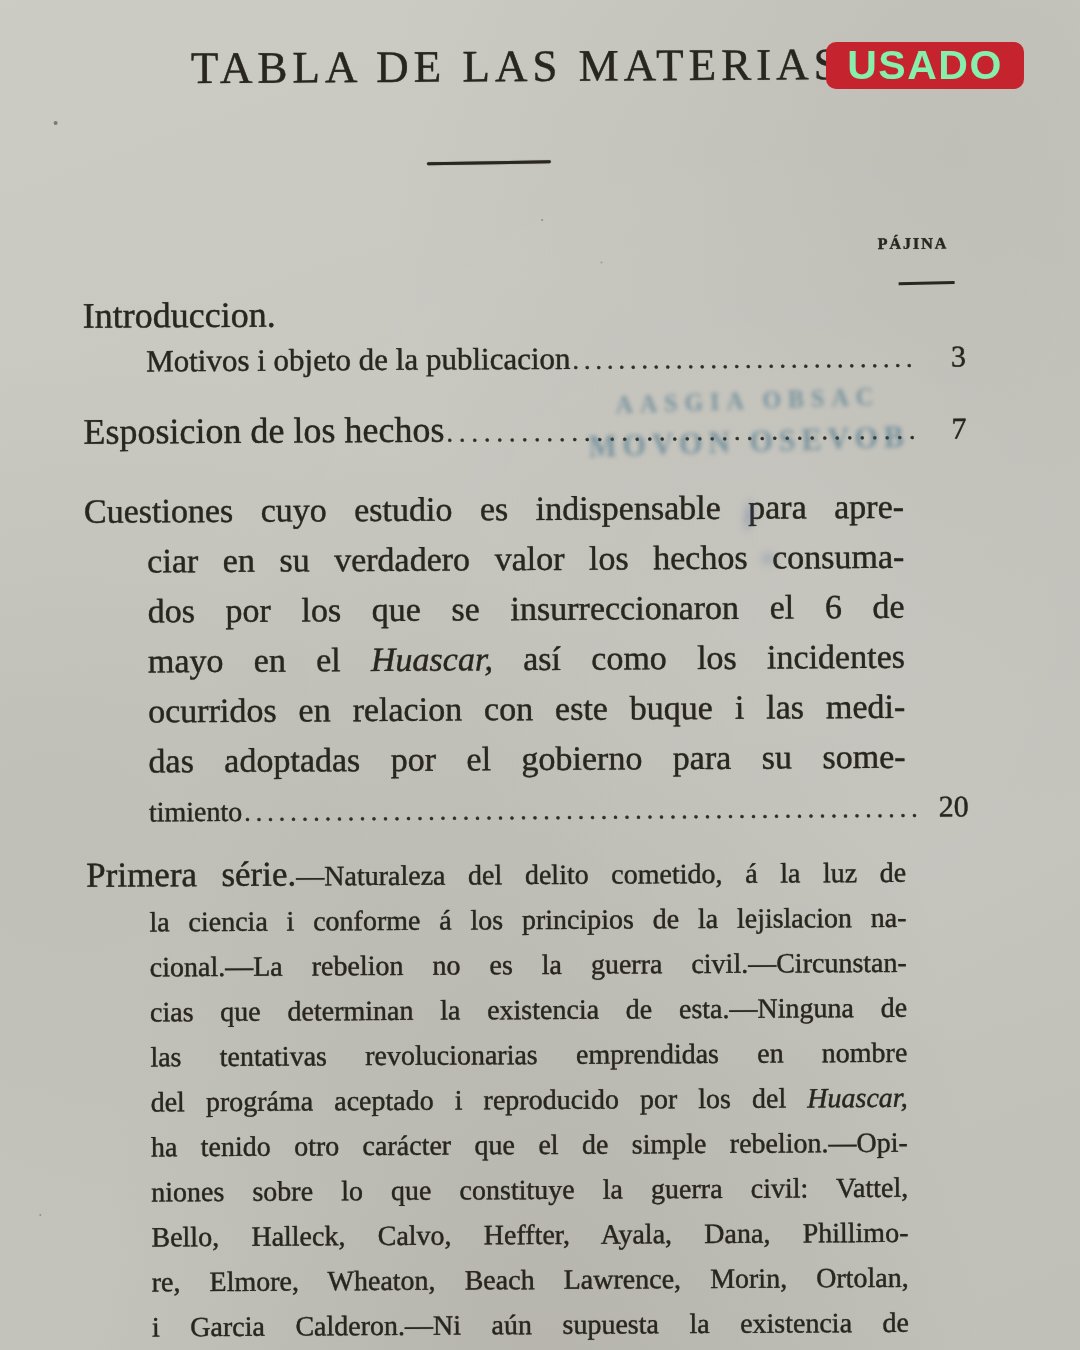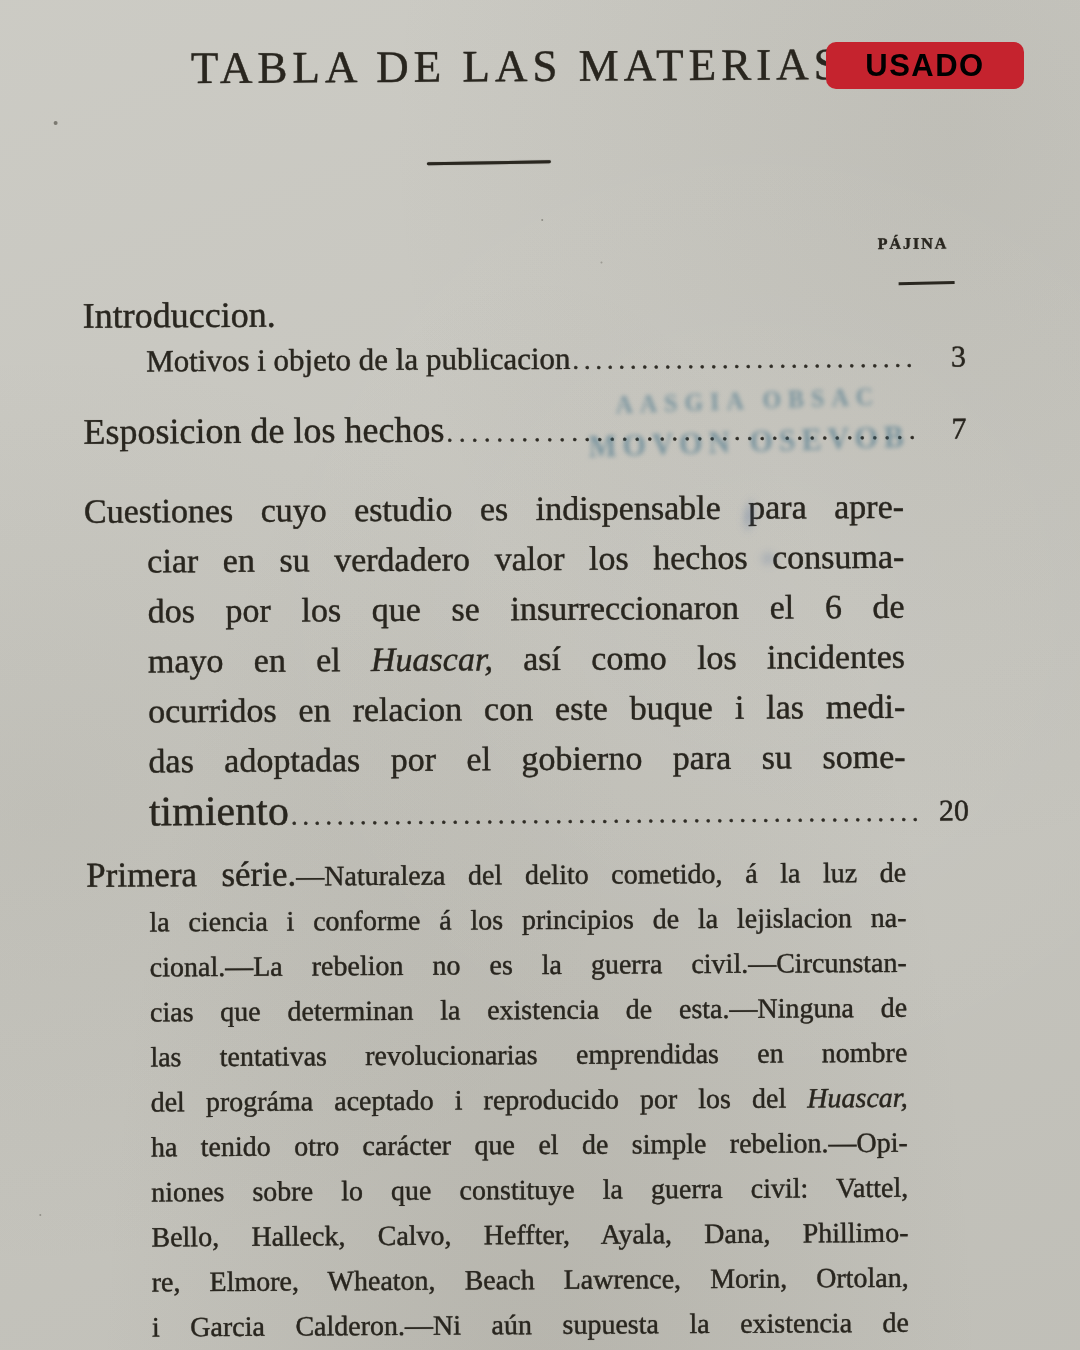--- a/index.html
+++ b/index.html
@@ -21,21 +21,21 @@
 
   .title {
     position:absolute; top:40px; left:85px; width:872px;
     font-size:45px; letter-spacing:5px; text-align:center; white-space:nowrap;
   }
   .badge {
     position:absolute; top:42px; left:826px; width:198px; height:47px;
     background:#c5232e; border-radius:10px; z-index:6;
     display:flex; align-items:center; justify-content:center;
     font-family:"Liberation Sans", sans-serif; font-weight:700;
-    font-size:31px; letter-spacing:1.5px; color:#000000;
+    font-size:41px; letter-spacing:1.5px; color:#86efac;
   }
   .divider {
     position:absolute; top:161px; left:430px; width:124px; height:3px;
     background:#2a2720; border-radius:2px; transform:rotate(-0.6deg);
     box-shadow:0 0 1px rgba(41,38,31,0.6);
   }
   .pajina {
     position:absolute; top:237px; left:85px; width:866px; text-align:right;
     font-size:16px; font-weight:700; letter-spacing:2px;
   }
@@ -57,21 +57,21 @@
   #motivos { position:absolute; top:341px; left:148px; width:820px; font-size:31px; }
   #esposicion { position:absolute; top:408px; left:85px; width:883px; font-size:36px; }
   #esposicion .leader { letter-spacing:6px; }
 
   .para { position:absolute; left:85px; width:883px; }
   .jline { width:820px; text-align:justify; text-align-last:justify; }
   .cont { padding-left:63px; }
 
   #cuestiones { top:484px; font-size:34px; line-height:50px; }
   #cuestiones .num-row { width:883px; padding-left:63px; height:50px; }
-  #cuestiones .num-row .text { font-size:42px; }
+  #cuestiones .num-row .text { font-size:28px; }
 
   #primera { top:850px; font-size:28px; line-height:45px; }
   #primera .lead { font-size:35px; }
 
   i { }
 
   .stamp {
     position:absolute; top:390px; left:540px; width:420px; z-index:3;
     transform:rotate(-1.5deg) scaleY(1.05);
     color:#3d6e86; filter:blur(2.2px); opacity:0.55;

